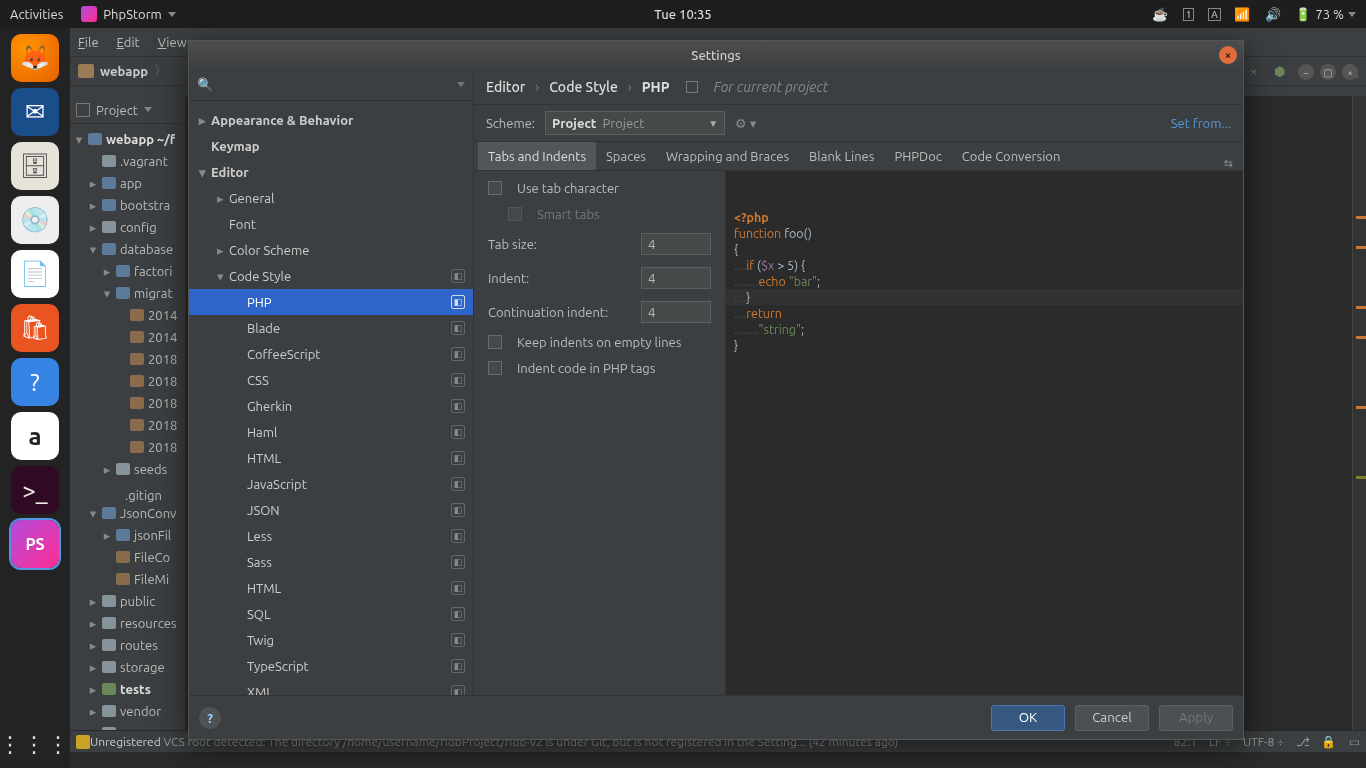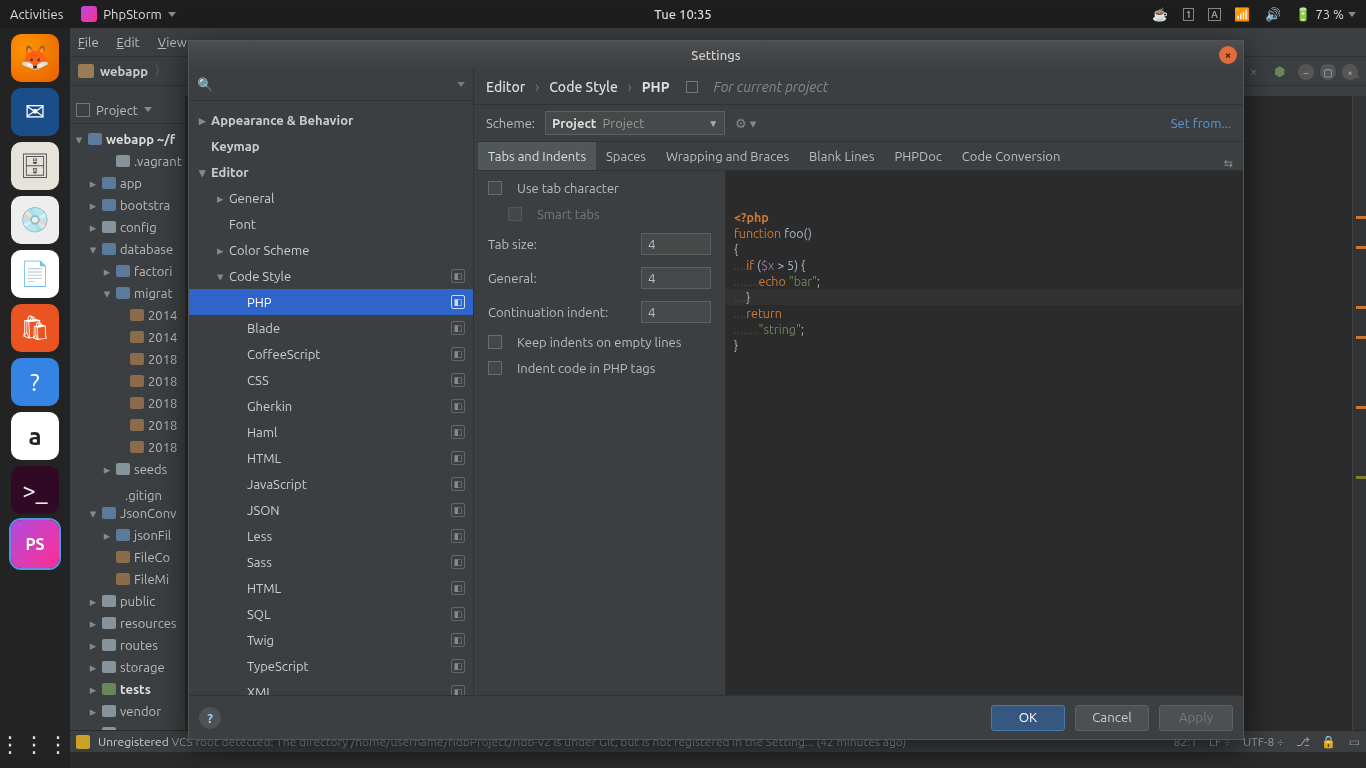--- a/index.html
+++ b/index.html
@@ -102,21 +102,21 @@
   .preview pre { position:relative; z-index:1; }
 
   .dlg-foot { height:44px; border-top:1px solid #323232; display:flex; align-items:center; padding:0 10px; gap:10px; }
   .dlg-foot .help { width:22px; height:22px; border-radius:50%; background:#4d5254; color:#9cf; display:flex; align-items:center; justify-content:center; font-weight:bold;}
   .dlg-foot .btns { margin-left:auto; display:flex; gap:10px; }
   .dlg-foot button { width:74px; height:26px; background:#4c5052; color:#ccc; border:1px solid #5e6060; border-radius:3px; }
   .dlg-foot button.primary { background:#365880; border-color:#4a79ad; color:#fff; }
   .dlg-foot button.disabled { color:#777; }
 
   
-  .ide-status { position:absolute; left:0; right:0; bottom:0; height:22px; background:#3c3f41; border-top:1px solid #2a2a2a; display:flex; align-items:center; padding:0 6px; font-size:12px; color:#999; gap:8px;}
+  .ide-status { position:absolute; left:0; right:0; bottom:0; height:22px; background:#3c3f41; border-top:1px solid #2a2a2a; display:flex; align-items:center; padding:0 6px; font-size:12px; color:#999; }
   .ide-status .warn { width:14px; height:14px; background:#c9a227; border-radius:2px; }
   .ide-status .right { margin-left:auto; display:flex; gap:12px; }
 
   
 
   .tri { display:inline-block; width:0; height:0; }
   .tri.d { border-left:4px solid transparent; border-right:4px solid transparent; border-top:5px solid #888; }
 
   .window-ctrls { position:absolute; right:8px; top:36px; display:flex; gap:6px; }
   .window-ctrls span{ width:16px; height:16px; border-radius:50%; background:#555; display:inline-flex; align-items:center; justify-content:center; color:#bbb; font-size:10px;}
@@ -194,21 +194,21 @@
       <span style="width:14px;height:14px;border:1px solid #777;"></span>
       <span>Project</span>
       <span class="tri d"></span>
     </div>
     <div class="tree" id="proj-tree">
         <div class="nd" style="padding-left: 4px;">
           <span class="arr">▾</span>
           <span class="fi fb"></span>
           <span class="bold">webapp ~/f</span>
         </div>
-        <div class="nd" style="padding-left: 32px;">
+        <div class="nd" style="padding-left: 18px;">
           <span class="arr"></span>
           <span class="fi fi"></span>
           <span class="">.vagrant</span>
         </div>
         <div class="nd" style="padding-left: 18px;">
           <span class="arr">▸</span>
           <span class="fi fb"></span>
           <span class="">app</span>
         </div>
         <div class="nd" style="padding-left: 18px;">
@@ -527,21 +527,21 @@
             </label>
           <label class="chk disabled" style="margin-left:20px">
               <span class="box"></span>
               <span>Smart tabs</span>
             </label>
           <div class="frow">
             <span>Tab size:</span>
             <input value="4" style="">
           </div>
           <div class="frow">
-            <span>General:</span>
+            <span>Indent:</span>
             <input value="4" style="">
           </div>
           <div class="frow">
             <span>Continuation indent:</span>
             <input value="4" style="">
           </div>
           <label class="chk">
               <span class="box"></span>
               <span>Keep indents on empty lines</span>
             </label>

